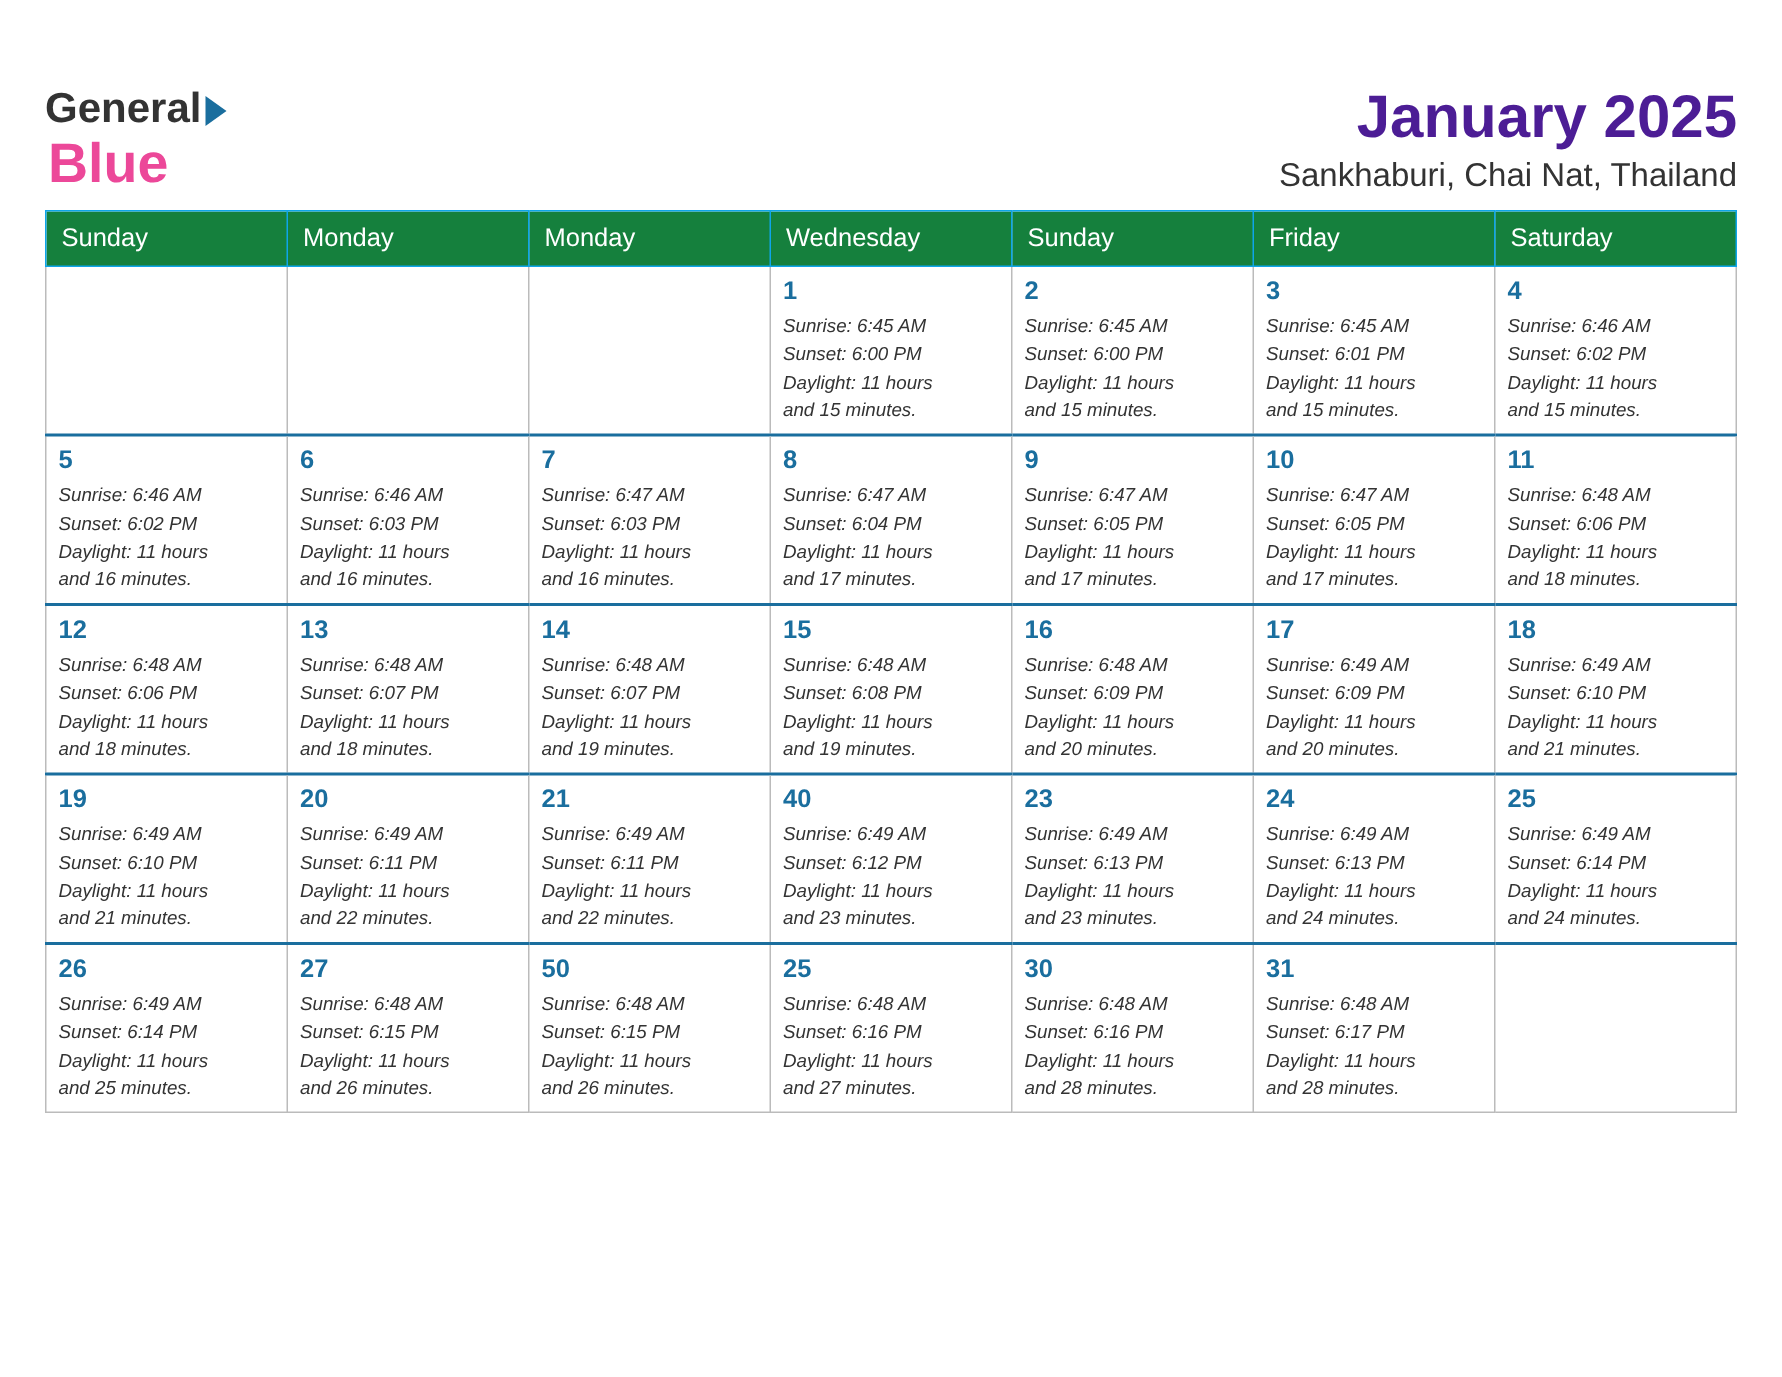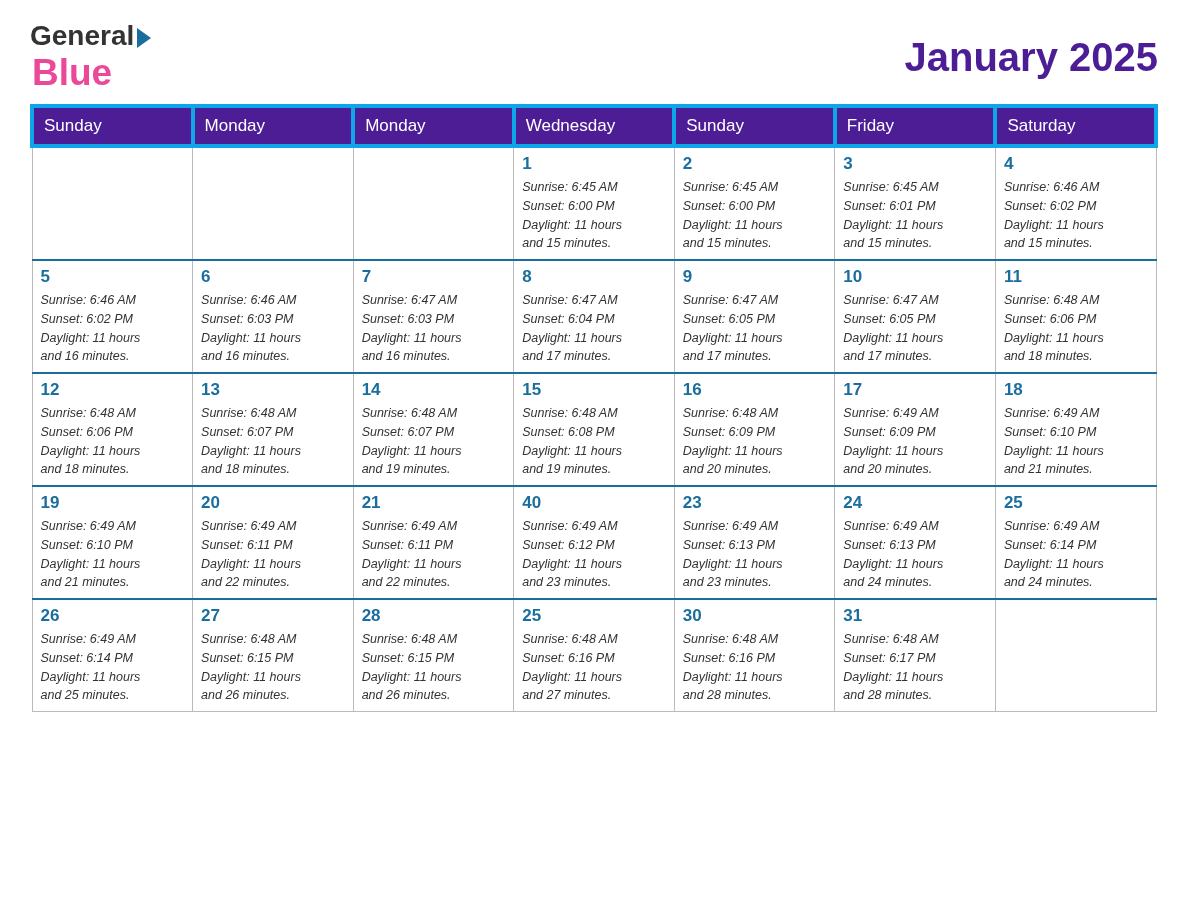--- a/index.html
+++ b/index.html
@@ -6,22 +6,23 @@
     body {
       font-family: Arial, sans-serif;
       background: #fff;
       width: 1188px;
       min-height: 918px;
       padding: 20px 30px;
     }
     .header {
       display: flex;
       justify-content: space-between;
-      align-items: center;
+      align-items: flex-end;
       margin-bottom: 10px;
+      margin-top: 36px;
     }
     .logo {
       display: flex;
       flex-direction: column;
       align-items: flex-start;
     }
     .logo-text {
       display: flex;
       align-items: center;
     }
@@ -58,27 +59,27 @@
       font-size: 22px;
       color: #333;
       margin-top: 4px;
     }
     .calendar {
       width: 100%;
       border-collapse: collapse;
       border: 1px solid #999;
     }
     .calendar th {
-      background-color: #4c1d95;
+      background-color: #15803d;
       color: #fff;
       font-size: 17px;
       font-weight: normal;
       padding: 8px 10px;
       text-align: left;
-      border: 4px solid #0ea5e9;
+      border: 1px solid #0ea5e9;
     }
     .calendar td {
       vertical-align: top;
       border: 1px solid #bbb;
       padding: 6px 8px;
       width: 14.28%;
       min-height: 100px;
     }
     .day-number {
       font-size: 17px;
@@ -106,20 +107,21 @@
 <div class="header">
   <div class="logo">
     <div class="logo-text">
       <span class="logo-general">General</span>
       <span class="logo-arrow"></span>
     </div>
     <span class="logo-blue" style="margin-left:2px;">Blue</span>
   </div>
   <div class="title-block">
     <div class="month-title">January 2025</div>
+    <div class="location">Sankhaburi, Chai Nat, Thailand</div>
   </div>
 </div>
 
 <table class="calendar">
   <thead>
     <tr>
     <th>Sunday</th>
         <th>Monday</th>
         <th>Monday</th>
         <th>Wednesday</th>
@@ -324,21 +326,21 @@
 and 25 minutes.</div>
         </td>
         <td>
           <span class="day-number">27</span>
           <div class="day-info" style="white-space: pre-line;">Sunrise: 6:48 AM
 Sunset: 6:15 PM
 Daylight: 11 hours
 and 26 minutes.</div>
         </td>
         <td>
-          <span class="day-number">28</span>
+          <span class="day-number">50</span>
           <div class="day-info" style="white-space: pre-line;">Sunrise: 6:48 AM
 Sunset: 6:15 PM
 Daylight: 11 hours
 and 26 minutes.</div>
         </td>
         <td>
           <span class="day-number">25</span>
           <div class="day-info" style="white-space: pre-line;">Sunrise: 6:48 AM
 Sunset: 6:16 PM
 Daylight: 11 hours

